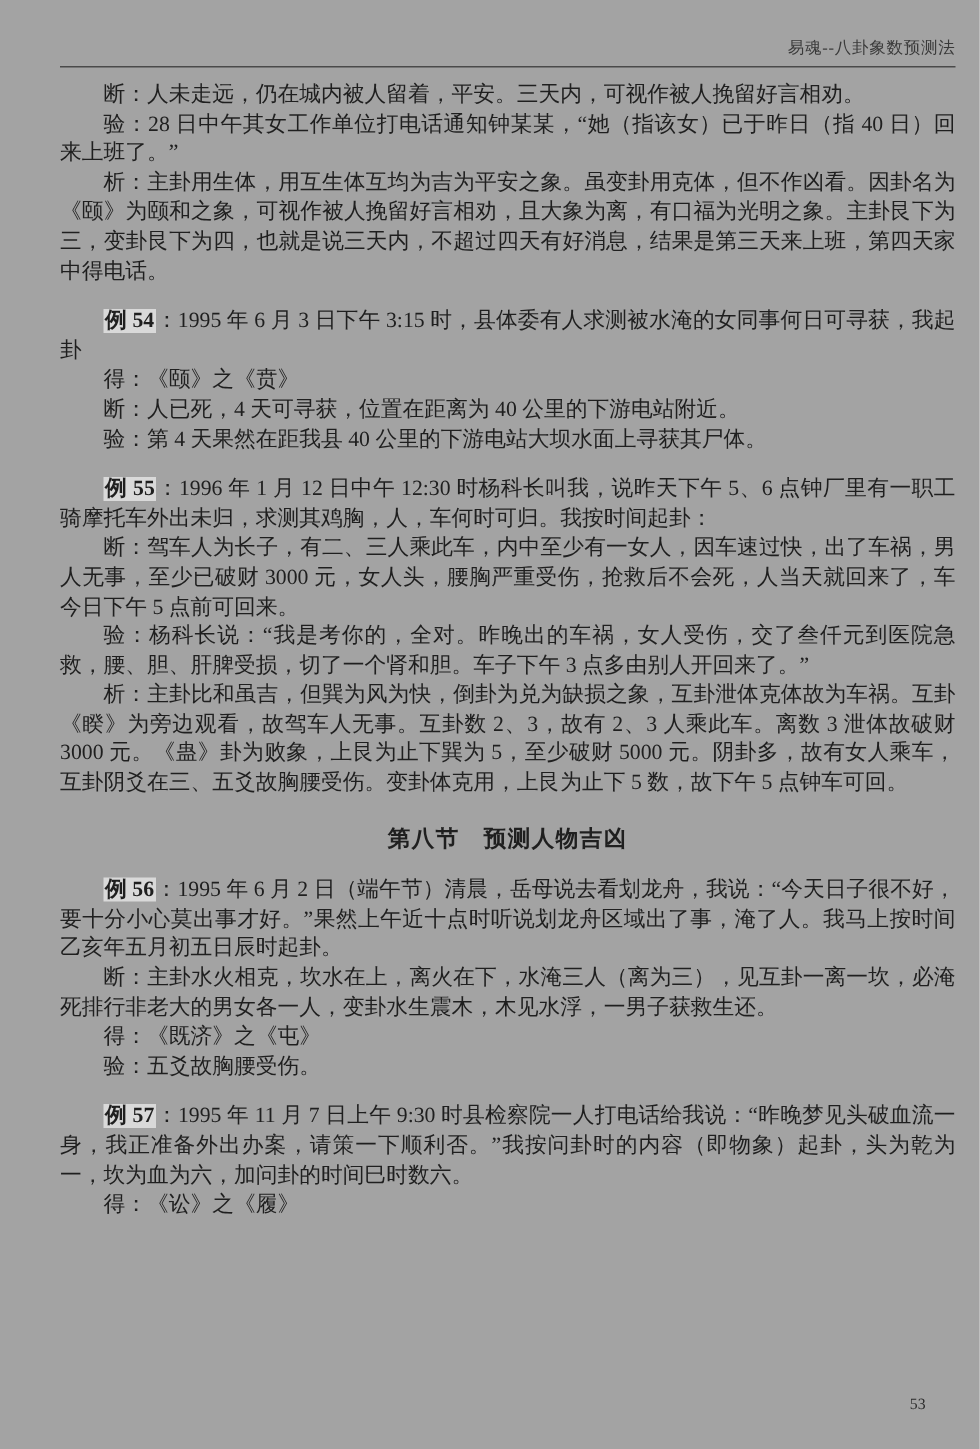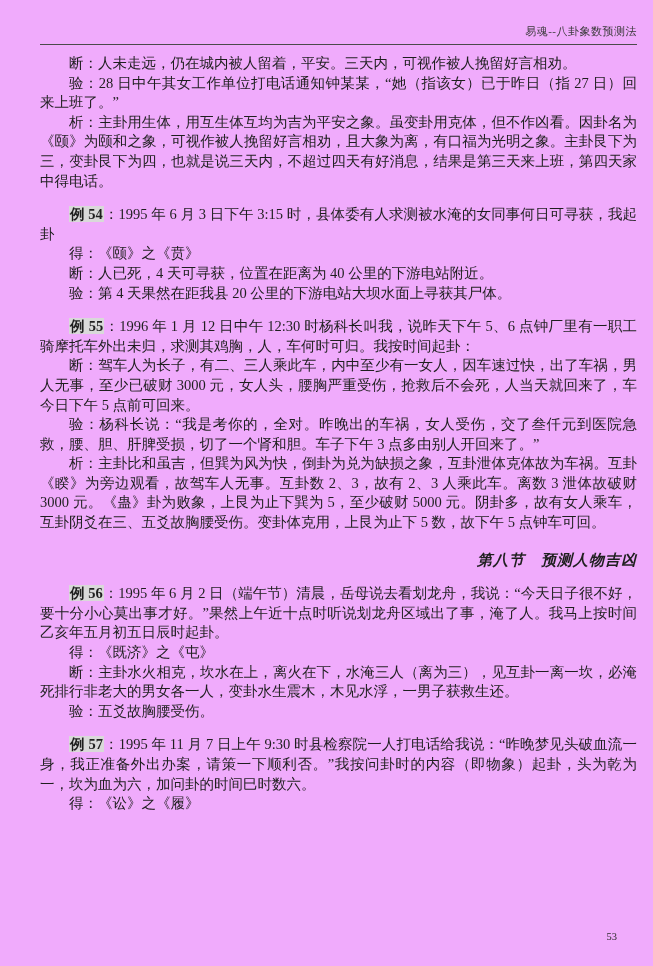--- a/index.html
+++ b/index.html
@@ -1,20 +1,20 @@
 <!DOCTYPE html>
 <html lang="zh"><head>
 <meta charset="utf-8">
 <style>
   html,body { margin:0; padding:0; background:#d7d7d7; }
   .page {
     position:relative;
     width:653px; height:966px;
     margin:0 auto;
-    background:#f0abfc;
+    background:#a3a3a3;
     box-sizing:border-box;
     padding:24px 16px 0 40px;
     overflow:hidden;
     font-family:"Liberation Serif","DejaVu Serif",serif;
     color:#1f1f1f;
   }
   .header {
     text-align:right;
     font-size:11px;
     color:#3a3a3a;
@@ -27,26 +27,25 @@
   .para { margin:0; text-indent:2em; }
   .example { margin-top:14px; }
   .exlabel {
     font-weight:bold;
     background:#d9d9d9;
     padding:0 1px;
   }
   .heading {
     font-size:15px;
     font-weight:bold;
-    text-align:right;
+    text-align:center;
     text-indent:0;
     margin:17px 0 15px 0;
     font-family:"Liberation Sans","DejaVu Sans",sans-serif;
     letter-spacing:1px;
-    font-style:italic;
   }
   .footer {
     position:absolute;
     right:36px; bottom:24px;
     font-size:10.5px;
     color:#2a2a2a;
     margin-left:36px;
   }
 </style>
 </head>
@@ -54,38 +53,38 @@
 
 <div class="page">
 
   <div class="header">
     <span>易魂--八卦象数预测法</span>
   </div>
 
   <div class="body-text">
 
     <p class="para">断：人未走远，仍在城内被人留着，平安。三天内，可视作被人挽留好言相劝。</p>
-    <p class="para">验：28 日中午其女工作单位打电话通知钟某某，“她（指该女）已于昨日（指 27 日）回来上班了。”</p>
+    <p class="para">验：28 日中午其女工作单位打电话通知钟某某，“她（指该女）已于昨日（指 40 日）回来上班了。”</p>
     <p class="para">析：主卦用生体，用互生体互均为吉为平安之象。虽变卦用克体，但不作凶看。因卦名为《颐》为颐和之象，可视作被人挽留好言相劝，且大象为离，有口福为光明之象。主卦艮下为三，变卦艮下为四，也就是说三天内，不超过四天有好消息，结果是第三天来上班，第四天家中得电话。</p>
 
     <p class="para example"><span class="exlabel">例 54</span><span>：1995 年 6 月 3 日下午 3:15 时，县体委有人求测被水淹的女同事何日可寻获，我起卦</span></p>
     <p class="para">得：《颐》之《贲》</p>
     <p class="para">断：人已死，4 天可寻获，位置在距离为 40 公里的下游电站附近。</p>
-    <p class="para">验：第 4 天果然在距我县 20 公里的下游电站大坝水面上寻获其尸体。</p>
+    <p class="para">验：第 4 天果然在距我县 40 公里的下游电站大坝水面上寻获其尸体。</p>
 
     <p class="para example"><span class="exlabel">例 55</span><span>：1996 年 1 月 12 日中午 12:30 时杨科长叫我，说昨天下午 5、6 点钟厂里有一职工骑摩托车外出未归，求测其鸡胸，人，车何时可归。我按时间起卦：</span></p>
     <p class="para">断：驾车人为长子，有二、三人乘此车，内中至少有一女人，因车速过快，出了车祸，男人无事，至少已破财 3000 元，女人头，腰胸严重受伤，抢救后不会死，人当天就回来了，车今日下午 5 点前可回来。</p>
     <p class="para">验：杨科长说：“我是考你的，全对。昨晚出的车祸，女人受伤，交了叁仟元到医院急救，腰、胆、肝脾受损，切了一个肾和胆。车子下午 3 点多由别人开回来了。”</p>
     <p class="para">析：主卦比和虽吉，但巽为风为快，倒卦为兑为缺损之象，互卦泄体克体故为车祸。互卦《睽》为旁边观看，故驾车人无事。互卦数 2、3，故有 2、3 人乘此车。离数 3 泄体故破财 3000 元。《蛊》卦为败象，上艮为止下巽为 5，至少破财 5000 元。阴卦多，故有女人乘车，互卦阴爻在三、五爻故胸腰受伤。变卦体克用，上艮为止下 5 数，故下午 5 点钟车可回。</p>
 
     <h2 class="heading">第八节　预测人物吉凶</h2>
 
     <p class="para example" style="margin-top:0"><span class="exlabel">例 56</span><span>：1995 年 6 月 2 日（端午节）清晨，岳母说去看划龙舟，我说：“今天日子很不好，要十分小心莫出事才好。”果然上午近十点时听说划龙舟区域出了事，淹了人。我马上按时间乙亥年五月初五日辰时起卦。</span></p>
+    <p class="para">断：主卦水火相克，坎水在上，离火在下，水淹三人（离为三），见互卦一离一坎，必淹死排行非老大的男女各一人，变卦水生震木，木见水浮，一男子获救生还。</p>
     <p class="para">得：《既济》之《屯》</p>
-    <p class="para">断：主卦水火相克，坎水在上，离火在下，水淹三人（离为三），见互卦一离一坎，必淹死排行非老大的男女各一人，变卦水生震木，木见水浮，一男子获救生还。</p>
     <p class="para">验：五爻故胸腰受伤。</p>
 
     <p class="para example"><span class="exlabel">例 57</span><span>：1995 年 11 月 7 日上午 9:30 时县检察院一人打电话给我说：“昨晚梦见头破血流一身，我正准备外出办案，请策一下顺利否。”我按问卦时的内容（即物象）起卦，头为乾为一，坎为血为六，加问卦的时间巳时数六。</span></p>
     <p class="para">得：《讼》之《履》</p>
 
   </div>
 
   <div class="footer">53</div>
 
 </div>

